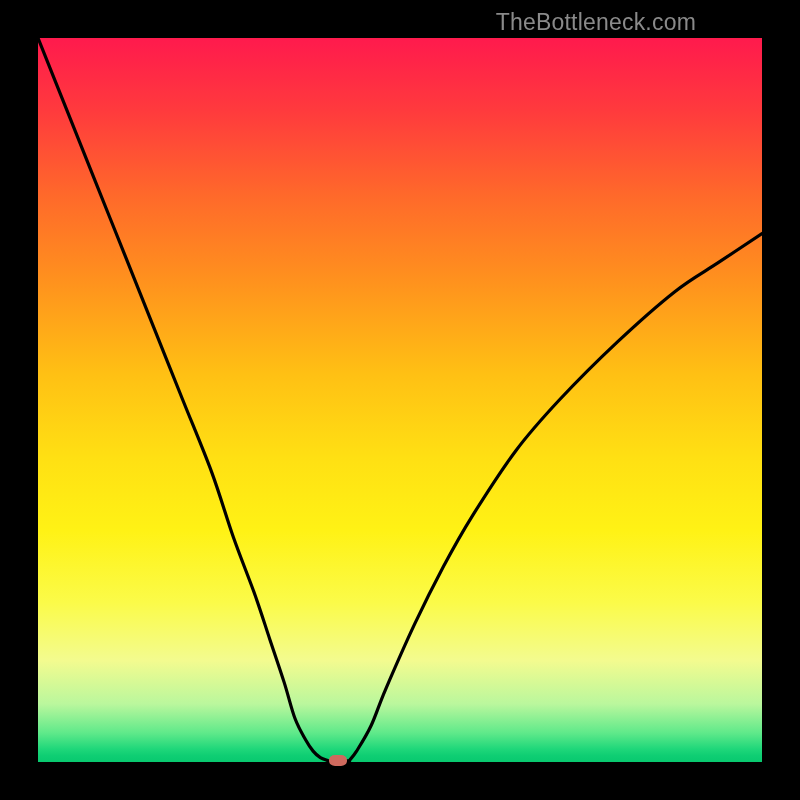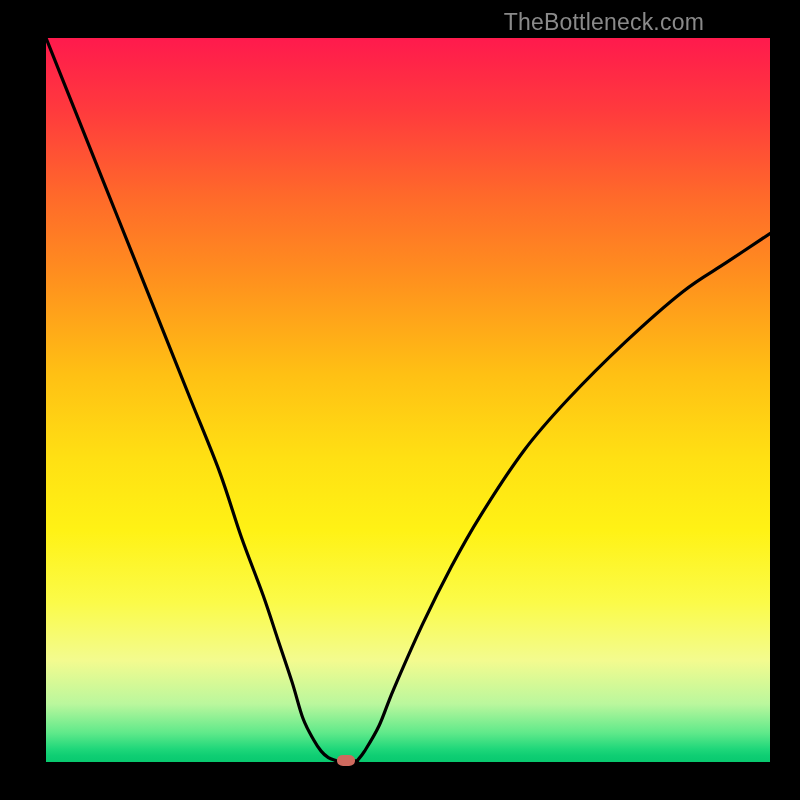--- a/index.html
+++ b/index.html
@@ -7,21 +7,21 @@
     padding: 0;
     width: 800px;
     height: 800px;
     background: #000;
     overflow: hidden;
     font-family: Arial, Helvetica, sans-serif;
   }
   .frame {
     position: absolute;
     top: 0;
-    left: 8px;
+    left: 0;
     width: 710px;
     height: 800px;
     background: #000;
   }
   .plot-area {
     position: absolute;
     top: 38px;
     left: 38px;
     width: 724px;
     height: 724px;

